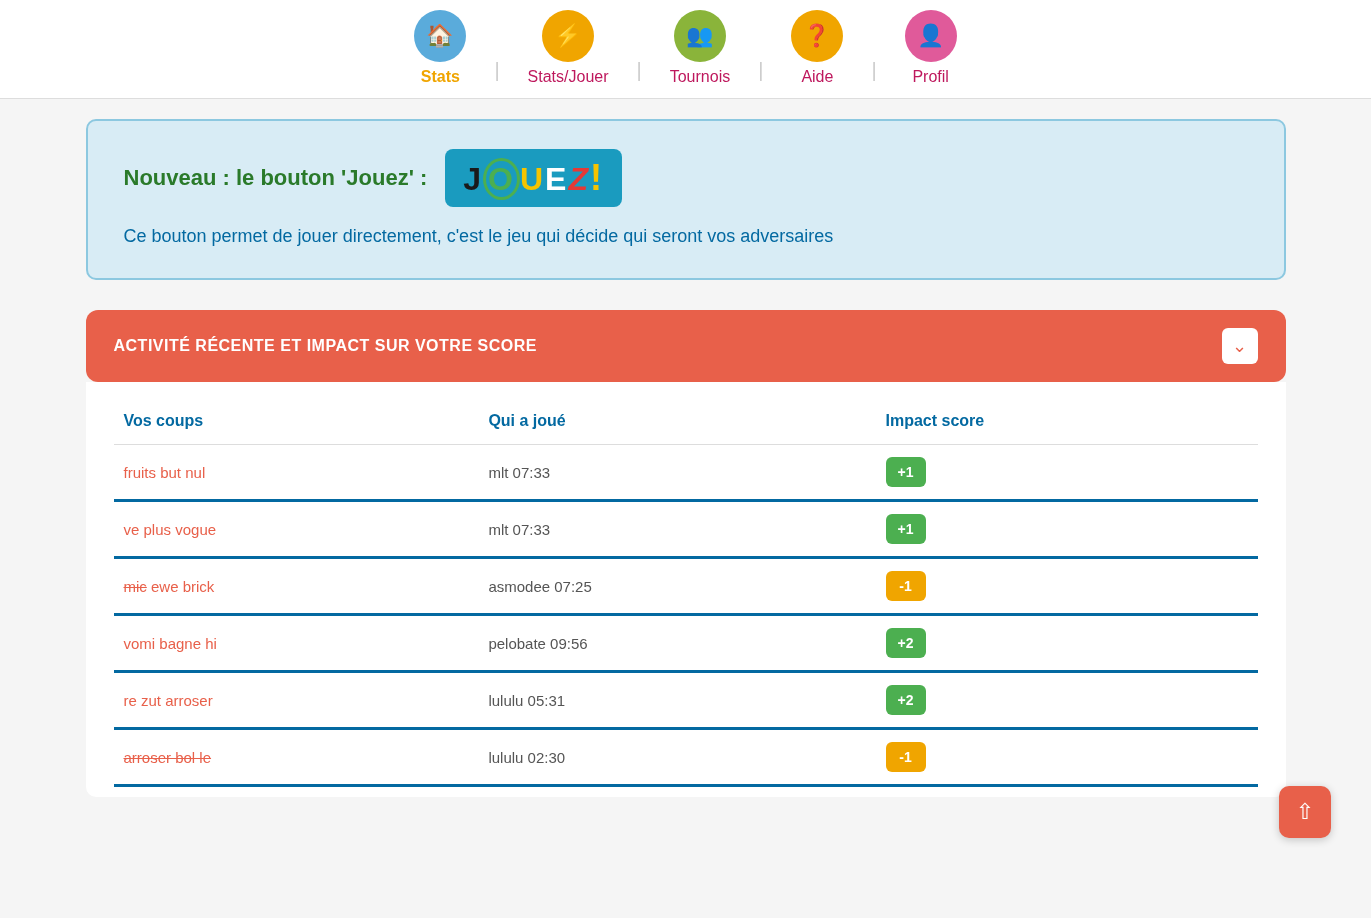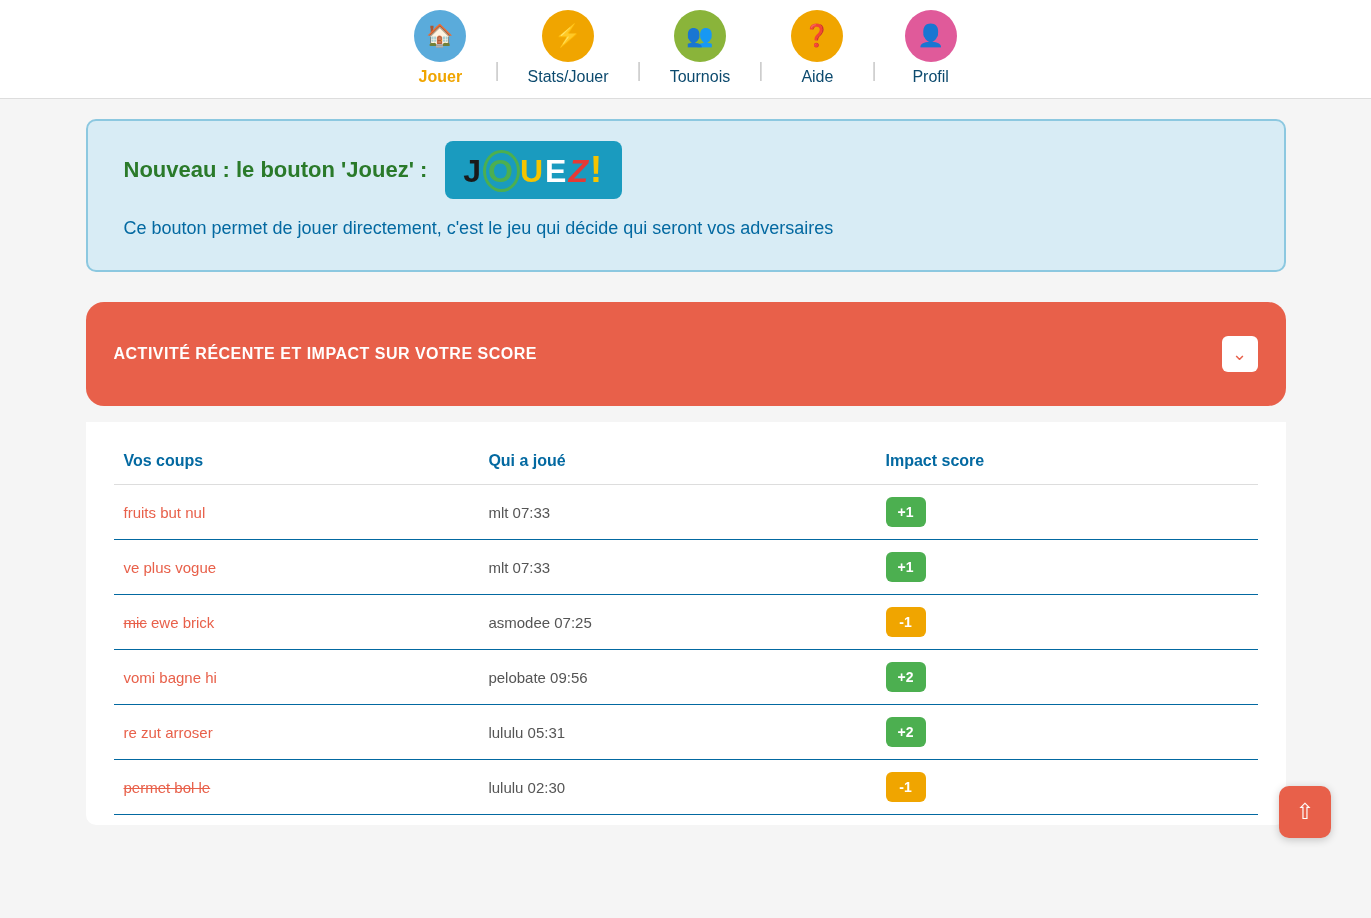--- a/index.html
+++ b/index.html
@@ -37,21 +37,21 @@
       align-items: center;
       justify-content: center;
       font-size: 22px;
       color: #fff;
     }
     .nav-item .nav-label {
       font-size: 16px;
       font-weight: normal;
     }
     .nav-item.active .nav-label { color: #f0a500; font-weight: bold; }
-    .nav-item:not(.active) .nav-label { color: #0c4a6e; }
+    .nav-item:not(.active) .nav-label { color: #be185d; }
     .nav-sep {
       color: #ccc;
       font-size: 20px;
       padding-bottom: 4px;
       align-self: flex-end;
     }
 
     .home-circle { background: #5aabdb; }
     .stats-circle { background: #f0a500; }
     .tournois-circle { background: #8ab43a; }
@@ -63,21 +63,21 @@
       max-width: 1240px;
       margin: 0 auto;
       padding: 20px 20px 0;
     }
 
     
     .announcement-box {
       background: #d8ecf5;
       border: 2px solid #8cc8e0;
       border-radius: 10px;
-      padding: 20px 36px 28px 36px;
+      padding: 28px 36px 28px 36px;
       margin-bottom: 30px;
       display: flex;
       flex-direction: column;
       gap: 16px;
     }
     .announcement-title-row {
       display: flex;
       align-items: center;
       gap: 18px;
     }
@@ -109,26 +109,26 @@
     .announcement-desc {
       font-size: 18px;
       color: #0369a1;
       font-weight: normal;
       line-height: 1.5;
     }
 
     
     .activity-header {
       background: #e8604a;
-      border-radius: 18px;
-      padding: 34px 28px;
+      border-radius: 12px;
+      padding: 18px 28px;
       display: flex;
       align-items: center;
       justify-content: space-between;
-      margin-bottom: 16px;
+      margin-bottom: 0;
     }
     .activity-title {
       color: #fff;
       font-size: 16px;
       font-weight: bold;
       letter-spacing: 0.5px;
     }
     .chevron-btn {
       background: #fff;
       border: none;
@@ -157,21 +157,21 @@
       text-align: left;
       font-size: 16px;
       font-weight: bold;
       color: #0369a1;
       padding: 10px 10px 14px;
       border-bottom: 1px solid #ddd;
     }
     .activity-table td {
       padding: 12px 10px;
       font-size: 15px;
-      border-bottom: 1px solid #0369a1;
+      border-bottom: 3px solid #0369a1;
       vertical-align: middle;
     }
     .coup-link {
       color: #e8604a;
       text-decoration: none;
       cursor: pointer;
     }
     .coup-link.strikethrough {
       text-decoration: line-through;
       color: #e8604a;
@@ -217,21 +217,21 @@
       font-size: 22px;
       box-shadow: 0 2px 8px rgba(0,0,0,0.2);
     }
   </style>
 </head>
 <body>
 
 <nav class="nav-bar">
   <a class="nav-item active" href="#">
     <div class="icon-circle home-circle">🏠</div>
-    <span class="nav-label">Jouer</span>
+    <span class="nav-label">Stats</span>
   </a>
   <span class="nav-sep">|</span>
   <a class="nav-item" href="#">
     <div class="icon-circle stats-circle">⚡</div>
     <span class="nav-label">Stats/Jouer</span>
   </a>
   <span class="nav-sep">|</span>
   <a class="nav-item" href="#">
     <div class="icon-circle tournois-circle">👥</div>
     <span class="nav-label">Tournois</span>
@@ -296,21 +296,21 @@
               <td><a class="coup-link">vomi bagne hi</a></td>
               <td class="qui-joue">pelobate 09:56</td>
               <td><span class="score-badge score-pos">+2</span></td>
             </tr>
             <tr>
               <td><a class="coup-link">re zut arroser</a></td>
               <td class="qui-joue">lululu 05:31</td>
               <td><span class="score-badge score-pos">+2</span></td>
             </tr>
             <tr>
-              <td><a class="coup-link strikethrough">permet bol le</a></td>
+              <td><a class="coup-link strikethrough">arroser bol le</a></td>
               <td class="qui-joue">lululu 02:30</td>
               <td><span class="score-badge score-neg">-1</span></td>
             </tr>
           </tbody>
       </table>
     </div>
   </div>
 </div>
 
 <button class="scroll-top-btn">⇧</button>

